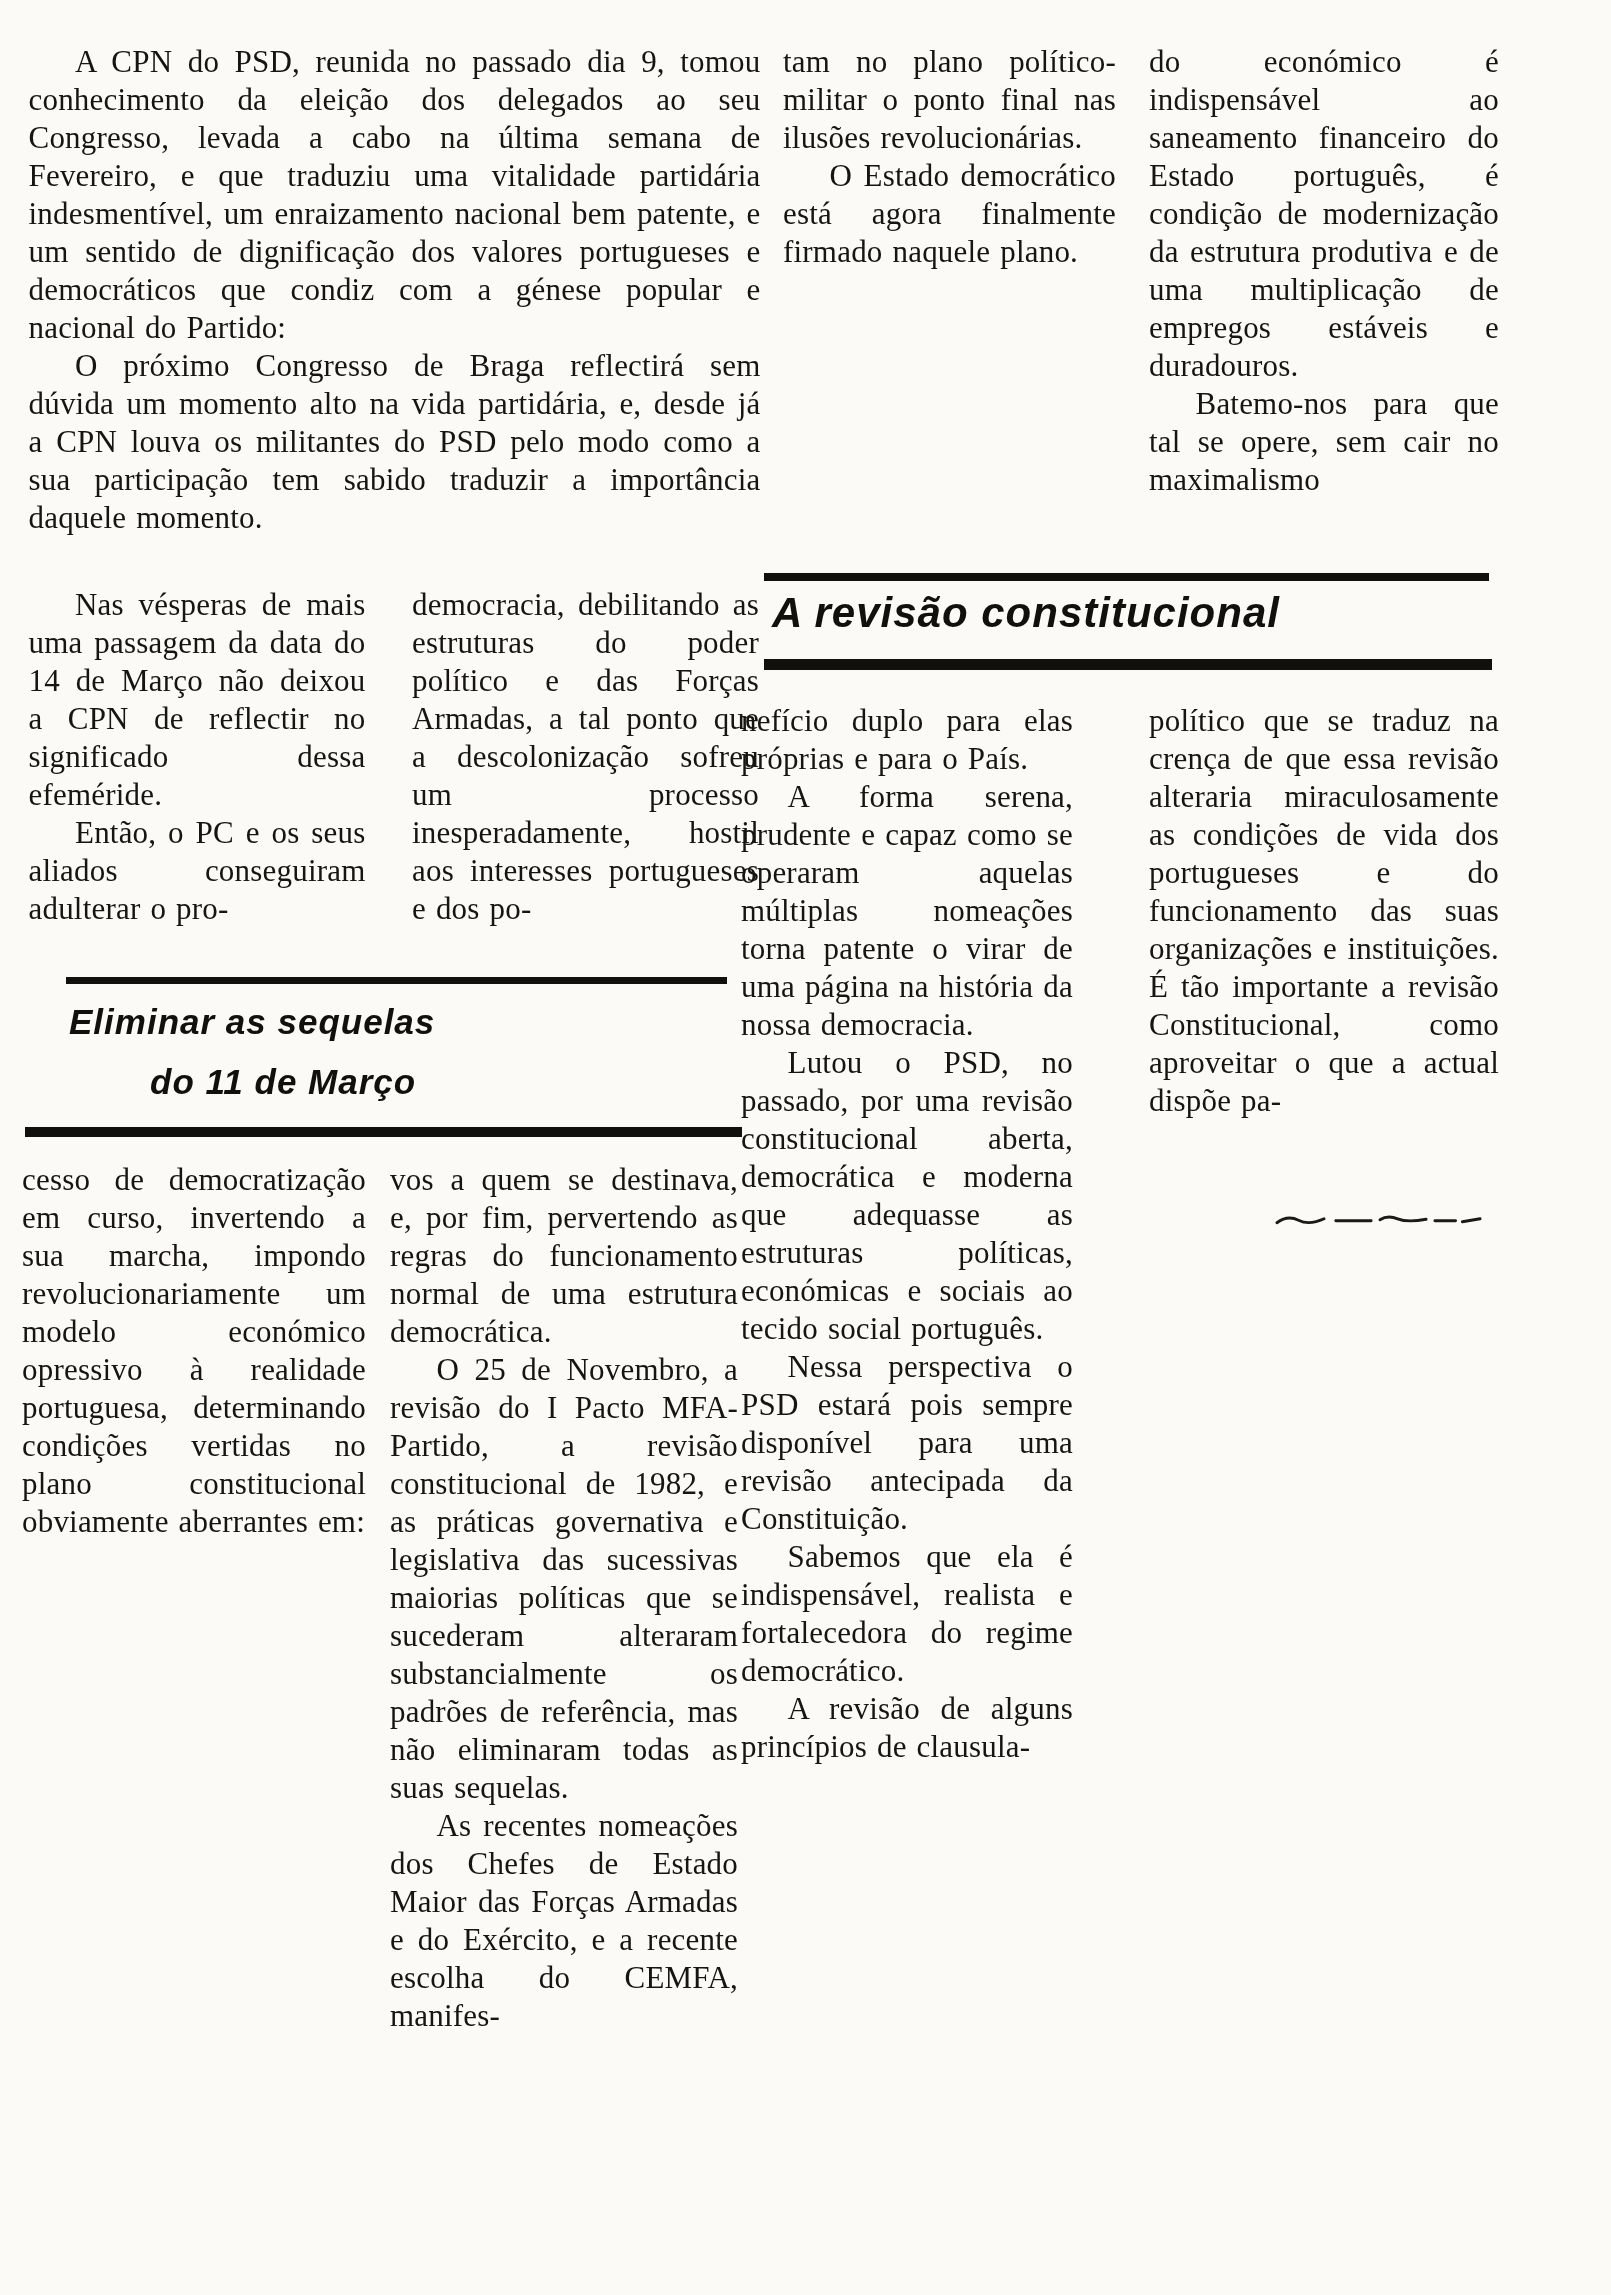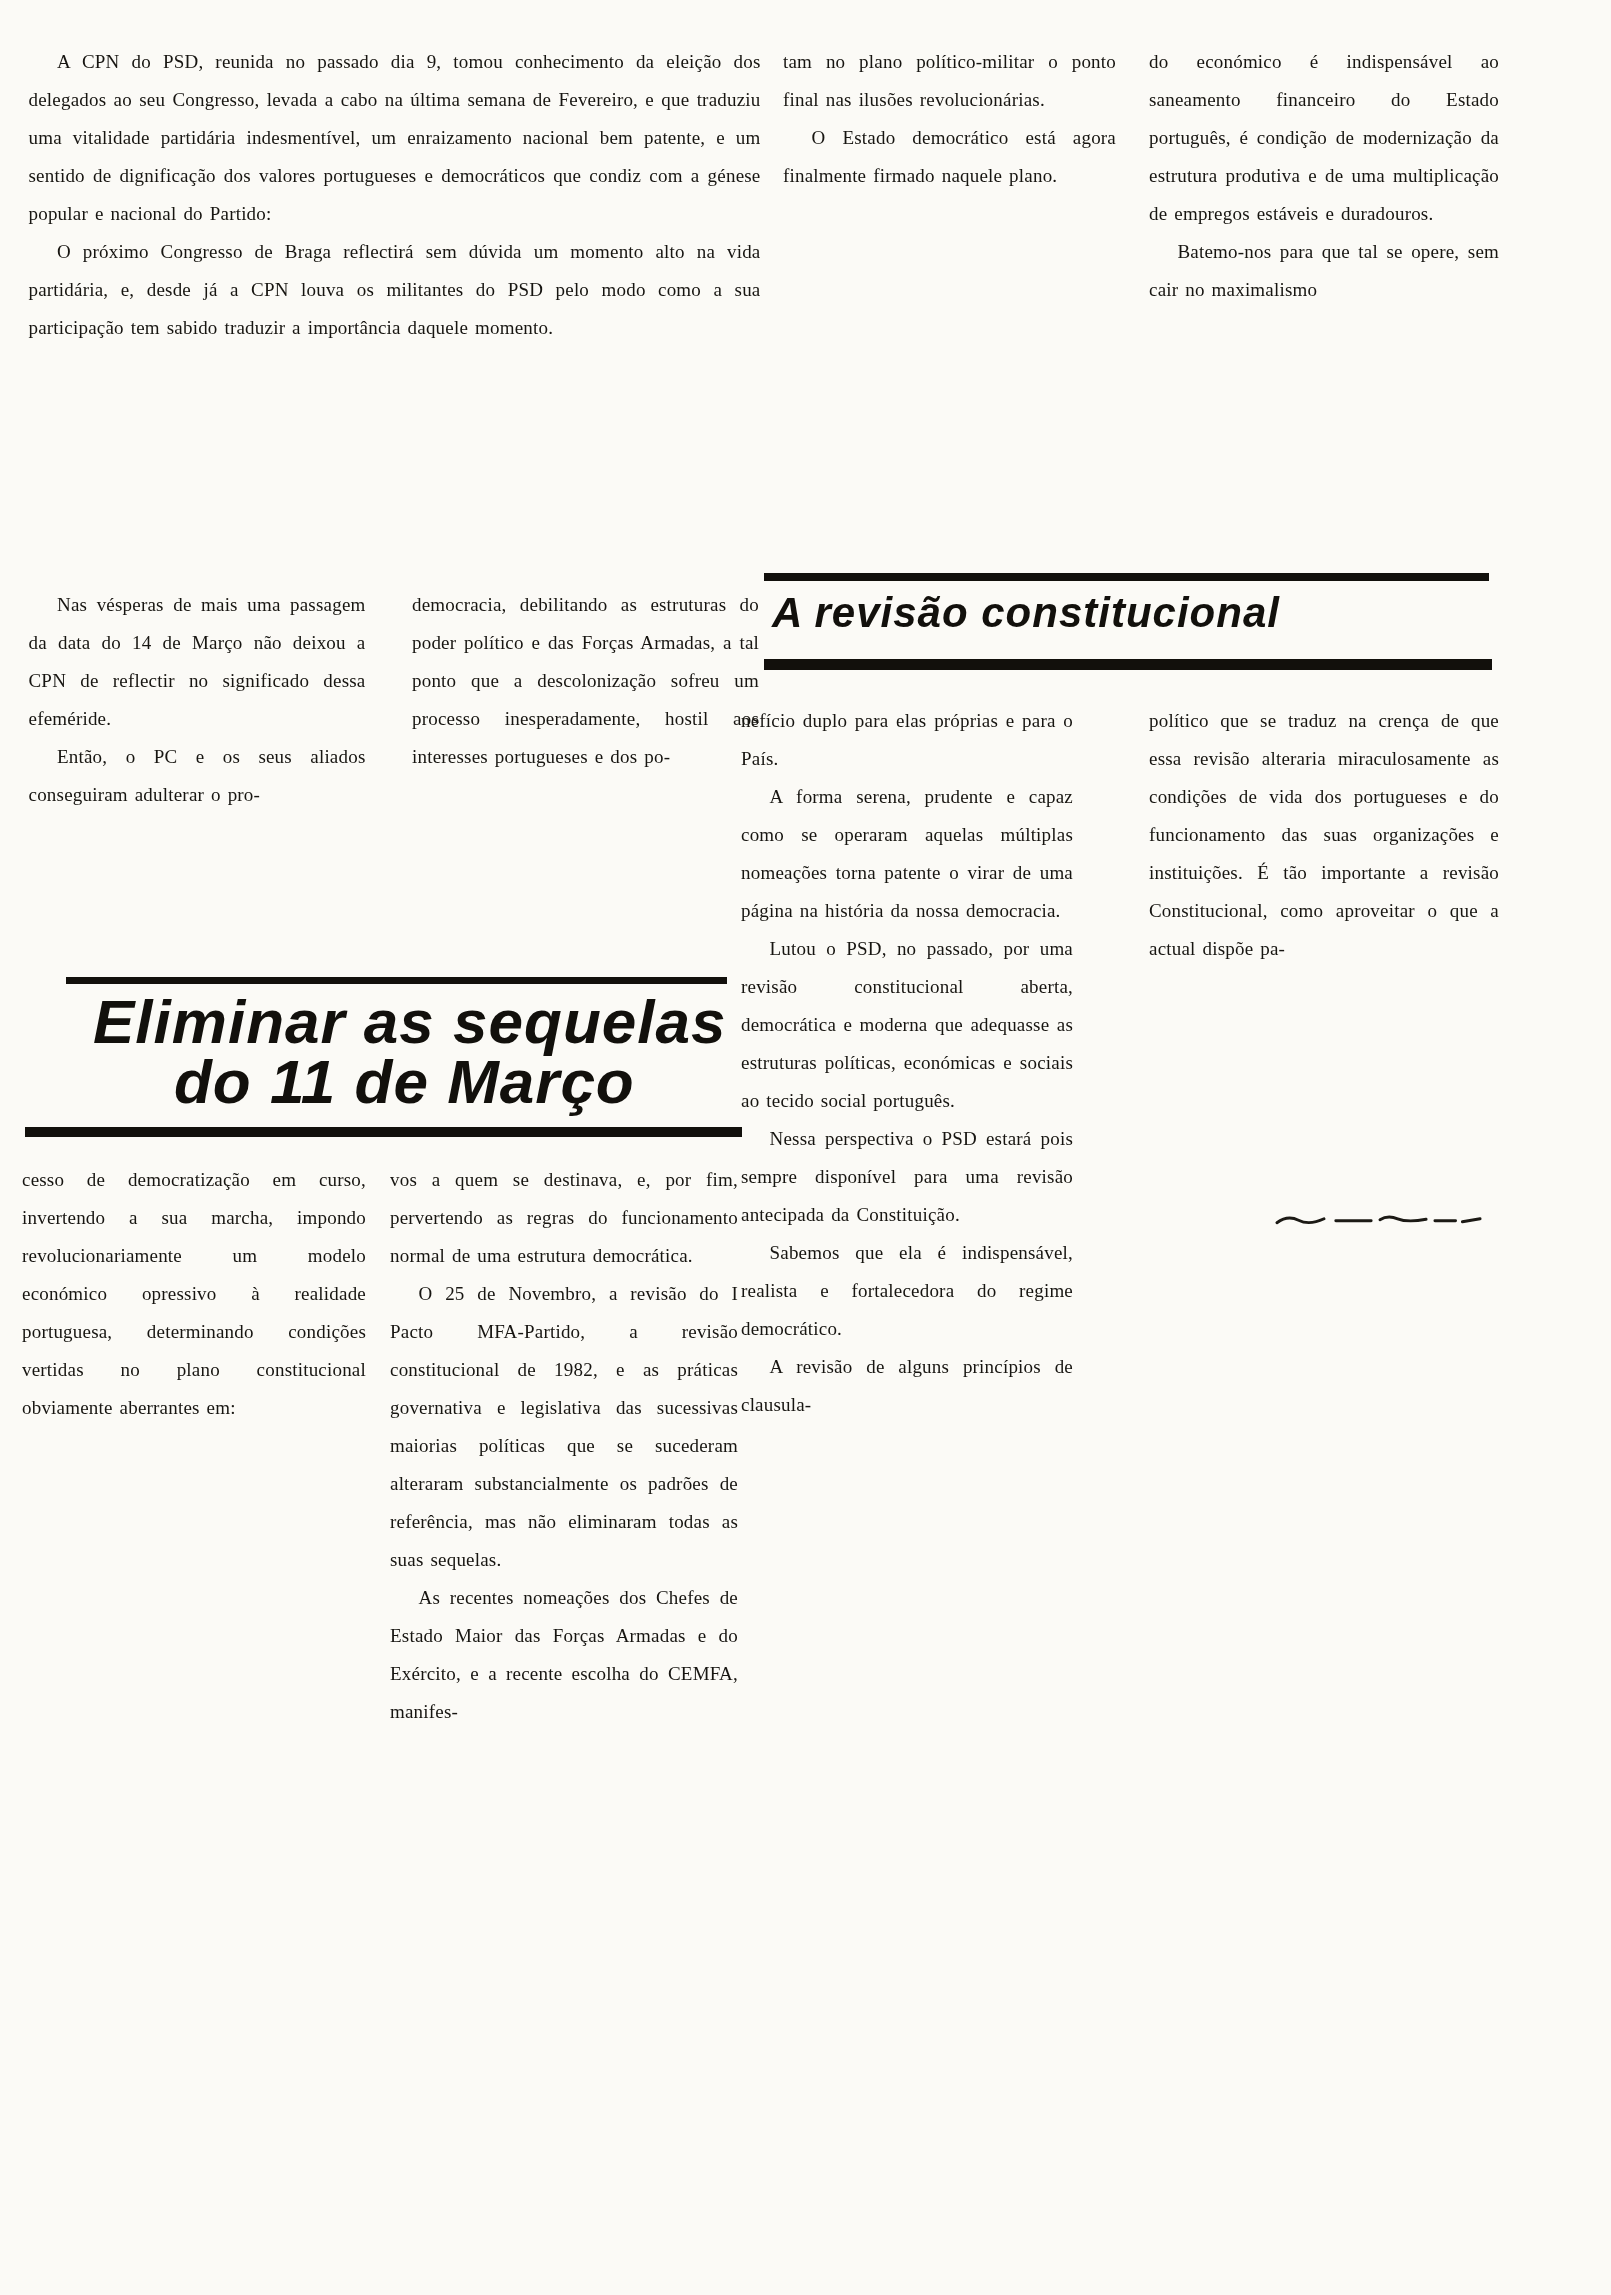--- a/index.html
+++ b/index.html
@@ -7,38 +7,38 @@
     width: 1612px; height: 2295px;
     background: #fbfaf6;
     font-family: "Liberation Serif", serif;
     color: #171511;
     overflow: hidden;
     position: relative;
   }
   .col {
     position: absolute;
     text-align: justify;
-    font-size: 19px;
+    font-size: 31px;
     line-height: 38px;
     letter-spacing: 0.2px;
     word-spacing: 2px;
   }
   .col p { text-indent: 1.5em; margin: 0; }
   .col p.noindent { text-indent: 0; }
   .rule { position: absolute; background: #12100c; }
   .headline {
     position: absolute;
     font-family: "Liberation Sans", sans-serif;
     font-weight: bold;
     font-style: italic;
     color: #12100c;
     white-space: nowrap;
   }
   .headline-revisao { font-size: 42px; letter-spacing: 1px; }
-  .headline-eliminar { font-size: 62px; letter-spacing: 1px; line-height: 60px; margin-left: 24px; }
+  .headline-eliminar { font-size: 35px; letter-spacing: 1px; line-height: 60px; }
   .headline-eliminar .hl-line2 { margin-left: 81px; }
   .squiggle { position: absolute; }
 </style>
 </head>
 <body>
 
 <div class="col" style="left:28.5px; top:43px; width:732px;">
     <p>A CPN do PSD, reunida no passado dia 9, tomou conhecimento da eleição dos delegados ao seu Congresso, levada a cabo na última semana de Fevereiro, e que traduziu uma vitalidade partidária indesmentível, um enraizamento nacional bem patente, e um sentido de dignificação dos valores portugueses e democráticos que condiz com a génese popular e nacional do Partido:</p>
     <p>O próximo Congresso de Braga reflectirá sem dúvida um momento alto na vida partidária, e, desde já a CPN louva os militantes do PSD pelo modo como a sua participação tem sabido traduzir a importância daquele momento.</p>
   </div>

